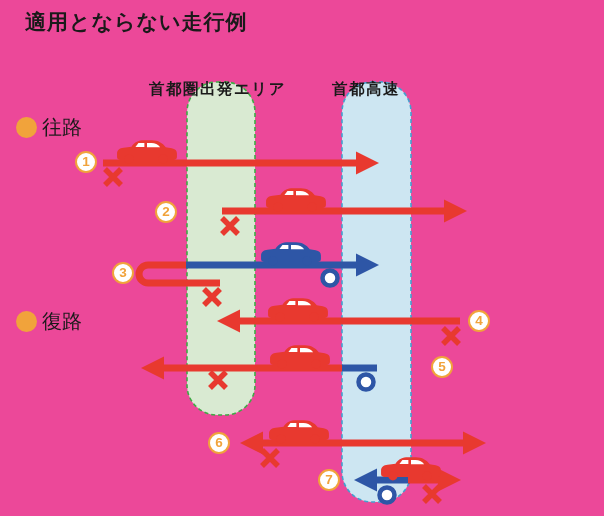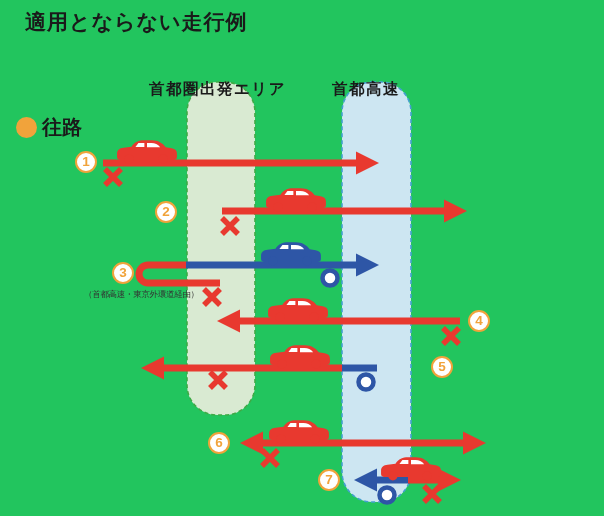--- a/index.html
+++ b/index.html
@@ -1,33 +1,33 @@
 <!DOCTYPE html>
 <html><head>
 <meta charset="utf-8">
 <style>
   html,body{margin:0;padding:0;background:#fff;}
   .stage{
-    position:relative;width:604px;height:516px;background:#22c55e;overflow:hidden;
+    position:relative;width:604px;height:516px;background:#ec4899;overflow:hidden;
     font-family:"Liberation Sans", sans-serif;color:#1a1a1a;
   }
   .stage svg{position:absolute;left:0;top:0;}
   .title{
     position:absolute;left:25px;top:8px;font-size:21px;font-weight:bold;
     letter-spacing:1px;color:#1a1a1a;white-space:nowrap;
   }
   .zone-label{
     position:absolute;top:53px;font-size:15.5px;font-weight:bold;
     letter-spacing:1.5px;color:#1a1a1a;white-space:nowrap;margin-top:26px;
   }
   .zl-green{left:149px;}
   .zl-blue{left:332px;}
   .section-label{
     position:absolute;left:16px;display:flex;align-items:center;gap:5px;
-    font-size:20px;font-weight:bold;color:#1a1a1a;white-space:nowrap;
+    font-size:20px;font-weight:normal;color:#1a1a1a;white-space:nowrap;
   }
   .section-bullet{
     width:21px;height:21px;border-radius:50%;background:#f1a33b;flex:0 0 auto;
   }
   .sec-outbound{top:114px;}
   .sec-inbound{top:308px;}
   .sec-tour{top:398px;}
   .badge{
     position:absolute;width:22px;height:22px;box-sizing:border-box;
     border:2.5px solid #f1a33b;border-radius:50%;background:#fff;
@@ -131,24 +131,27 @@
 
   <div class="title">適用とならない走行例</div>
 
   <div class="zone-label zl-green">首都圏出発エリア</div>
   <div class="zone-label zl-blue">首都高速</div>
 
   <div class="section-label sec-outbound">
     <span class="section-bullet"></span>
     <span>往路</span>
   </div>
+  <div class="section-label sec-inbound">
+    <span class="section-bullet"></span>
+    <span>復路</span>
+  </div>
 
   <div class="badge" style="left:75px;top:151px;">1</div>
   <div class="badge" style="left:155px;top:201px;">2</div>
   <div class="badge" style="left:112px;top:262px;">3</div>
   <div class="badge" style="left:468px;top:310px;">4</div>
   <div class="badge" style="left:431px;top:356px;">5</div>
   <div class="badge" style="left:208px;top:432px;">6</div>
   <div class="badge" style="left:318px;top:469px;">7</div>
 
-  <div class="note">（首都高速・東京外環道経由）</div>
 
 </div>
 
 </body></html>

